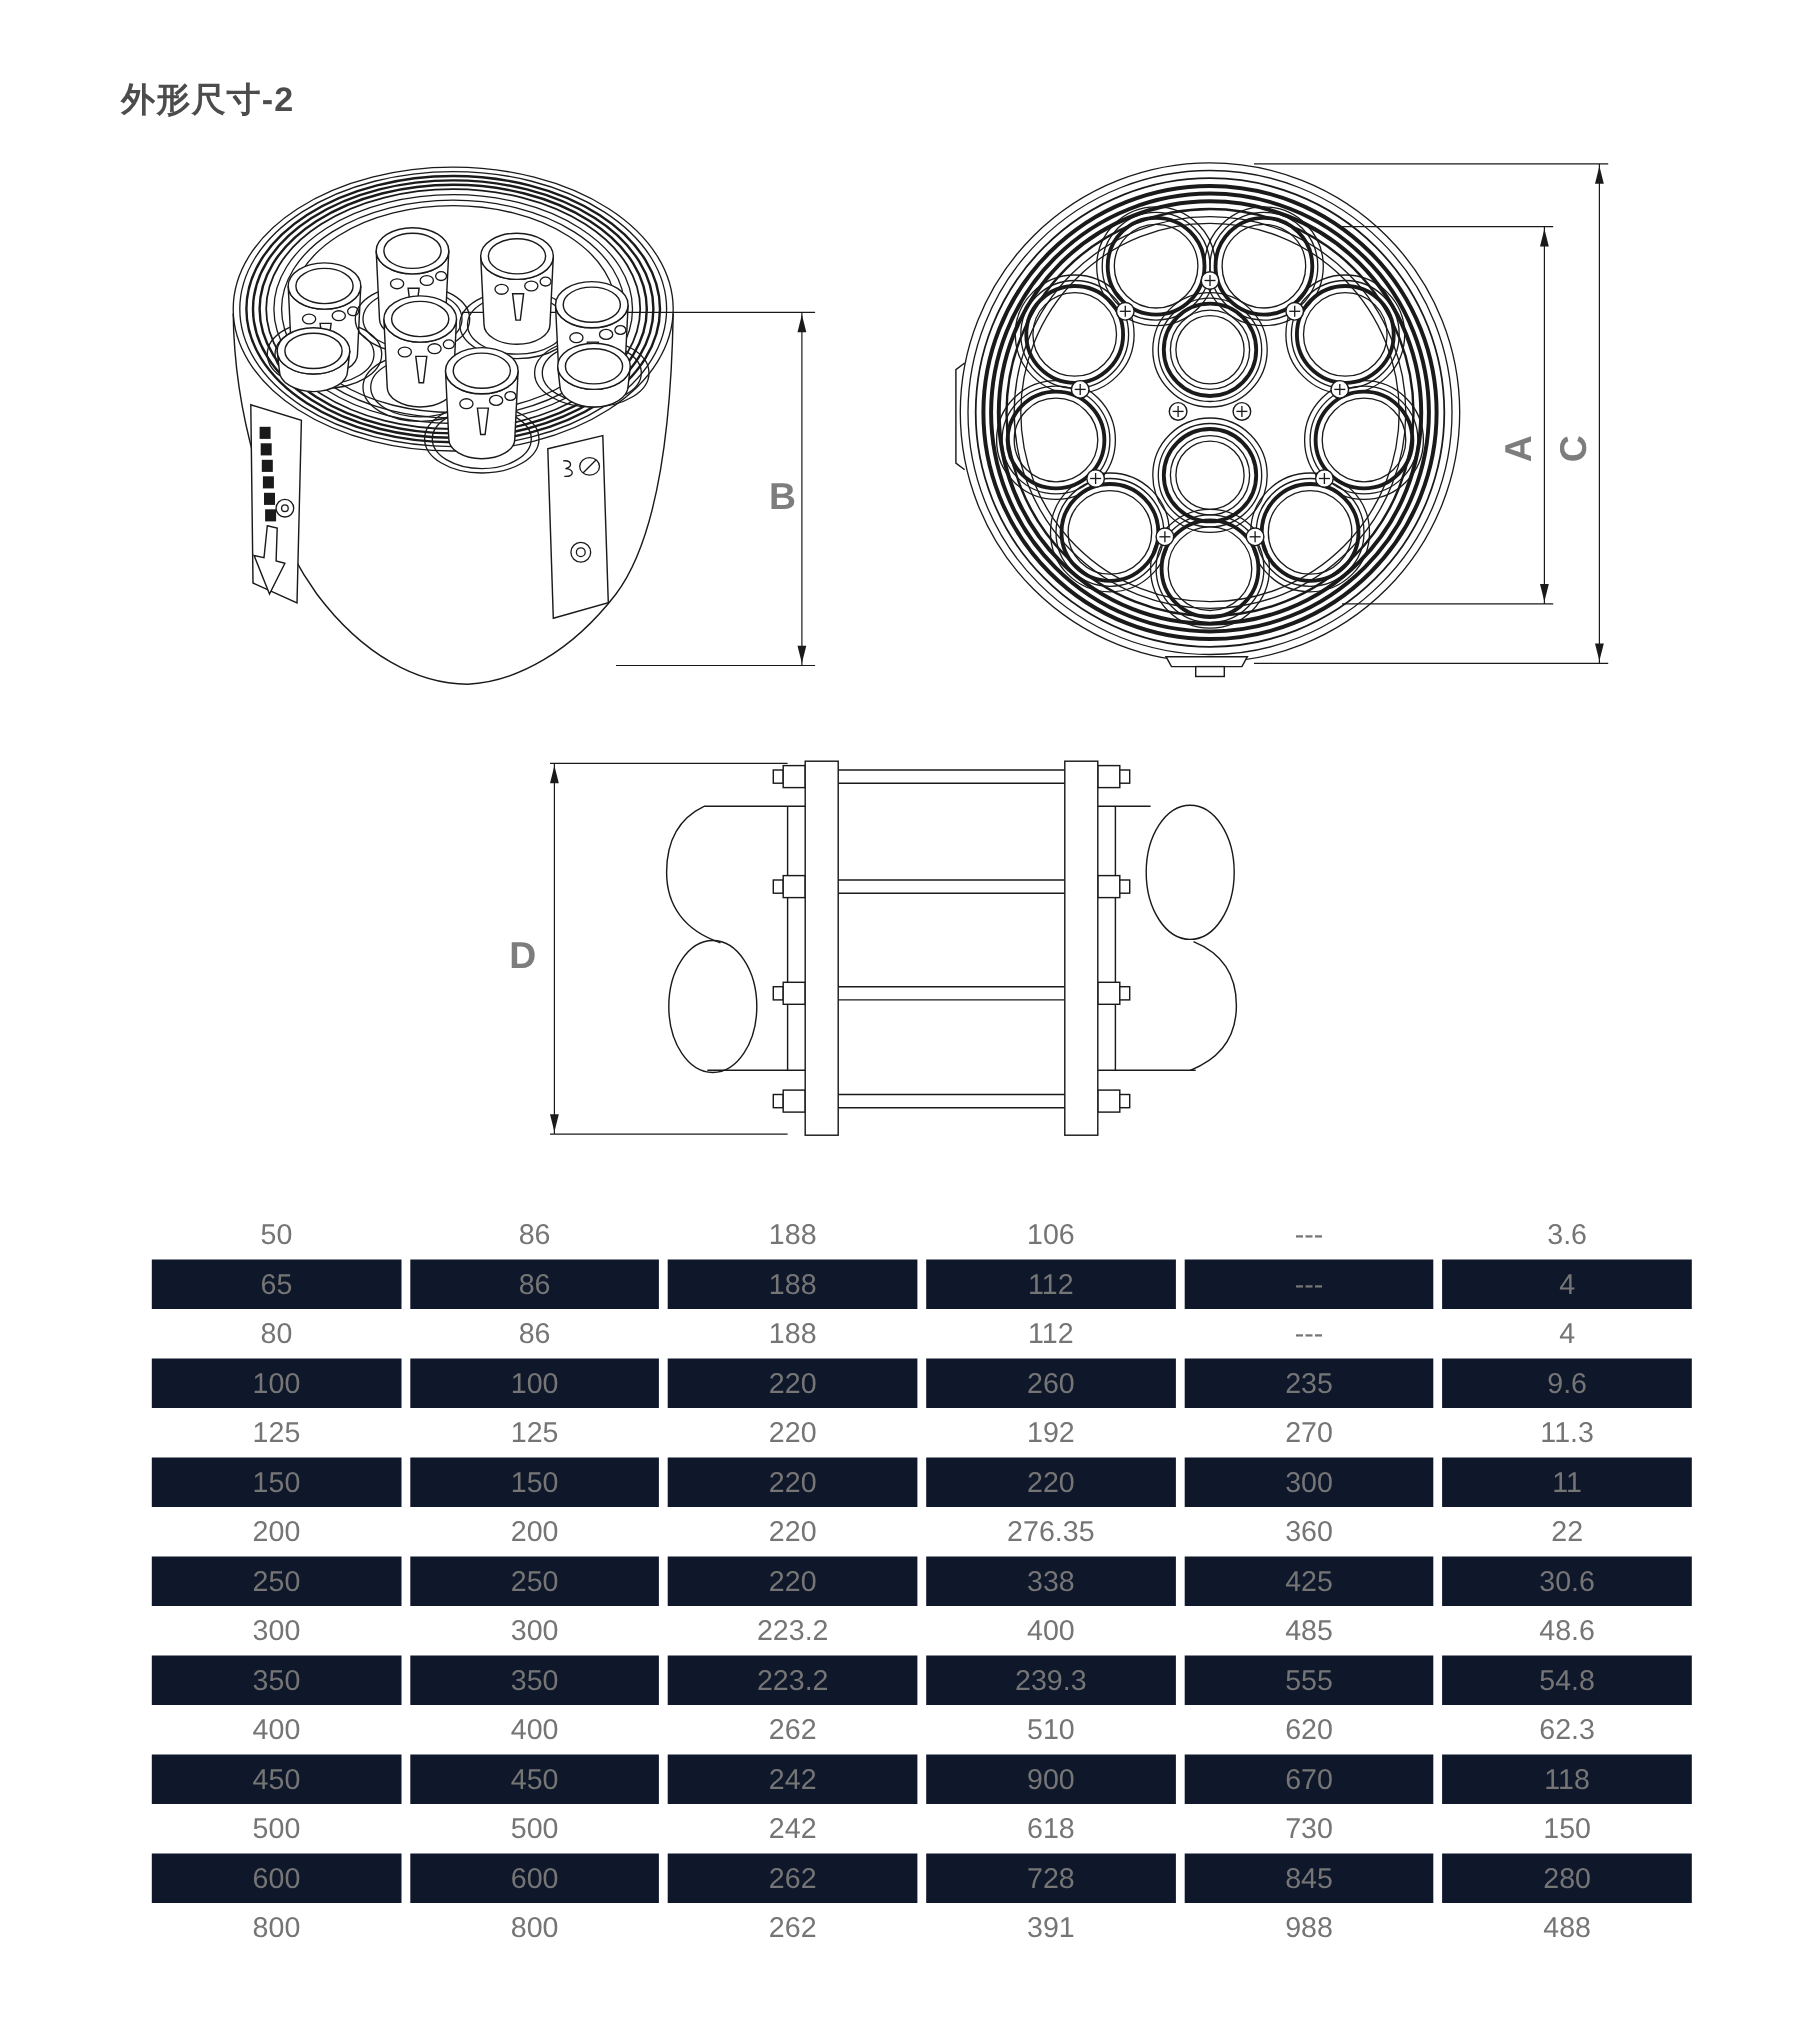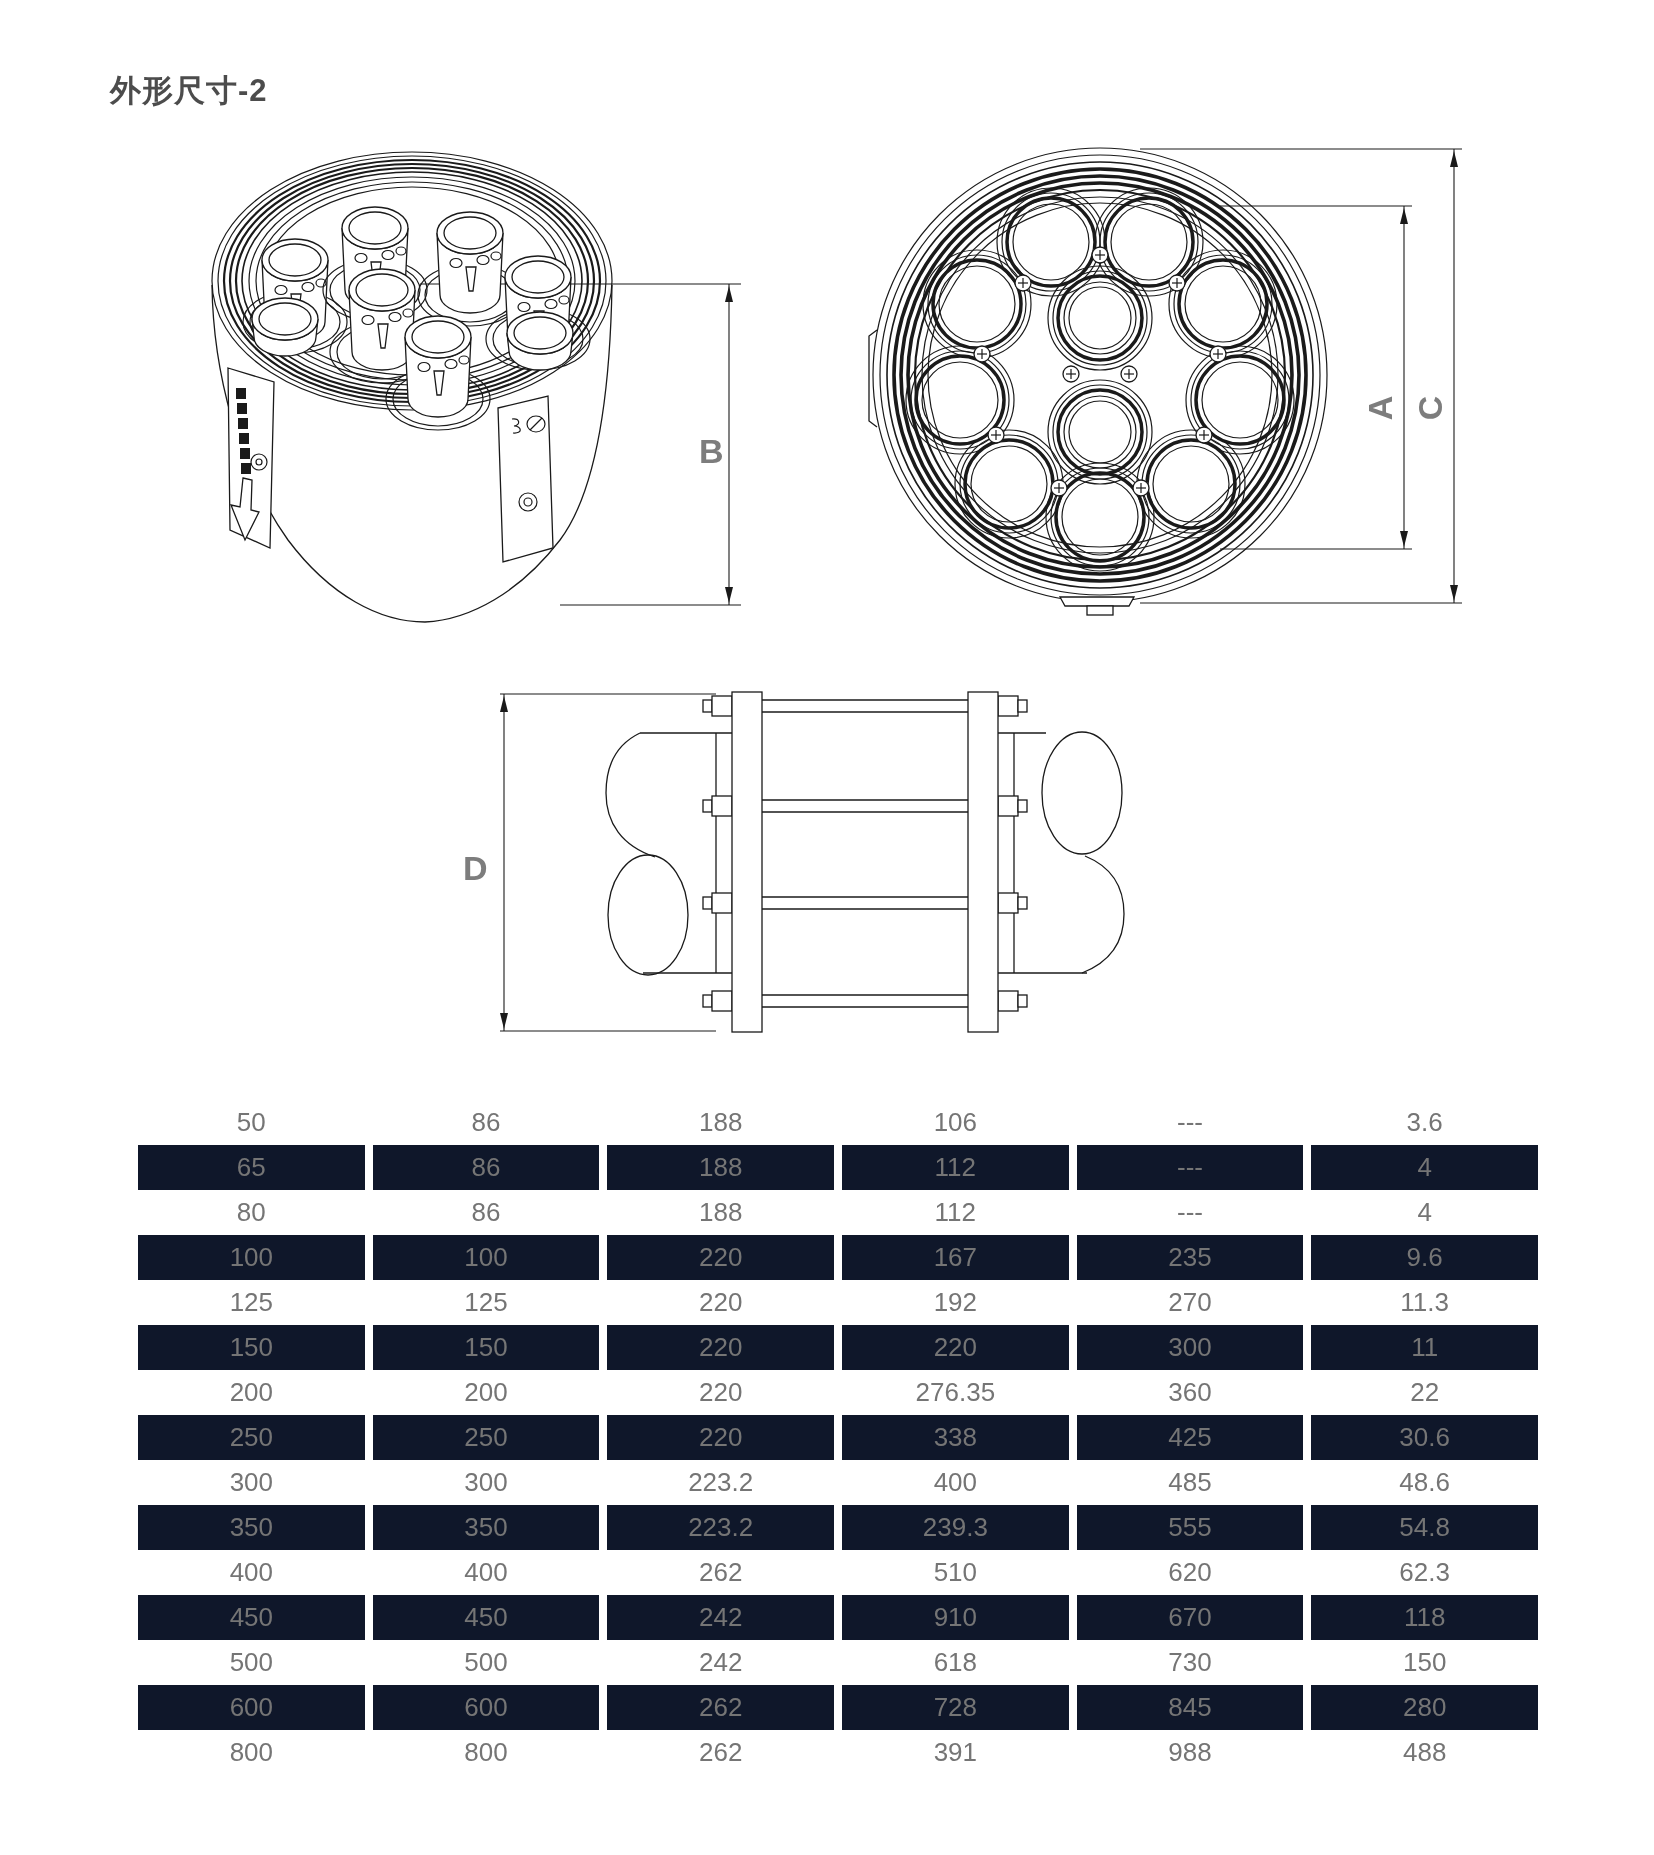--- a/index.html
+++ b/index.html
@@ -267,21 +267,21 @@
         <div class="tcell">86</div>
         <div class="tcell">188</div>
         <div class="tcell">112</div>
         <div class="tcell">---</div>
         <div class="tcell">4</div>
       </div>
       <div class="trow alt">
         <div class="tcell">100</div>
         <div class="tcell">100</div>
         <div class="tcell">220</div>
-        <div class="tcell">167</div>
+        <div class="tcell">260</div>
         <div class="tcell">235</div>
         <div class="tcell">9.6</div>
       </div>
       <div class="trow">
         <div class="tcell">125</div>
         <div class="tcell">125</div>
         <div class="tcell">220</div>
         <div class="tcell">192</div>
         <div class="tcell">270</div>
         <div class="tcell">11.3</div>
@@ -331,21 +331,21 @@
         <div class="tcell">400</div>
         <div class="tcell">262</div>
         <div class="tcell">510</div>
         <div class="tcell">620</div>
         <div class="tcell">62.3</div>
       </div>
       <div class="trow alt">
         <div class="tcell">450</div>
         <div class="tcell">450</div>
         <div class="tcell">242</div>
-        <div class="tcell">910</div>
+        <div class="tcell">900</div>
         <div class="tcell">670</div>
         <div class="tcell">118</div>
       </div>
       <div class="trow">
         <div class="tcell">500</div>
         <div class="tcell">500</div>
         <div class="tcell">242</div>
         <div class="tcell">618</div>
         <div class="tcell">730</div>
         <div class="tcell">150</div>

